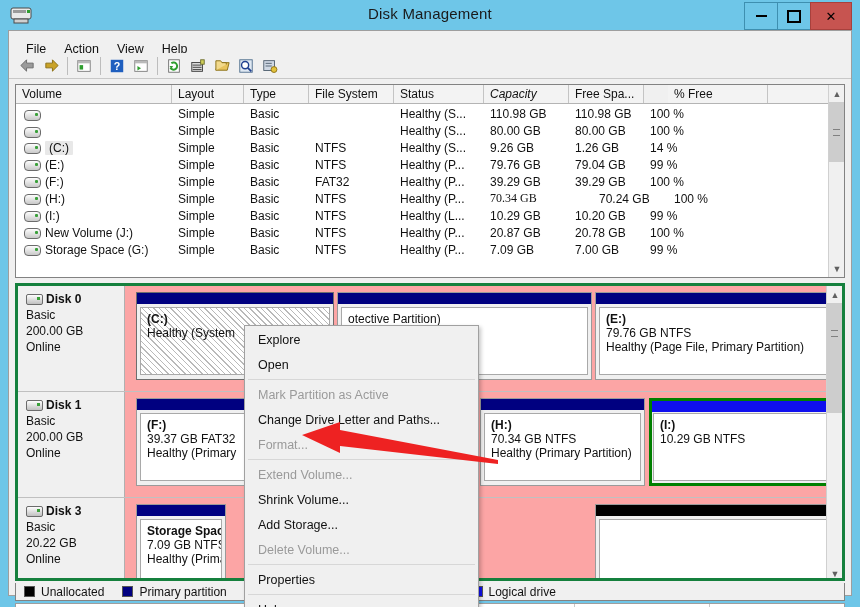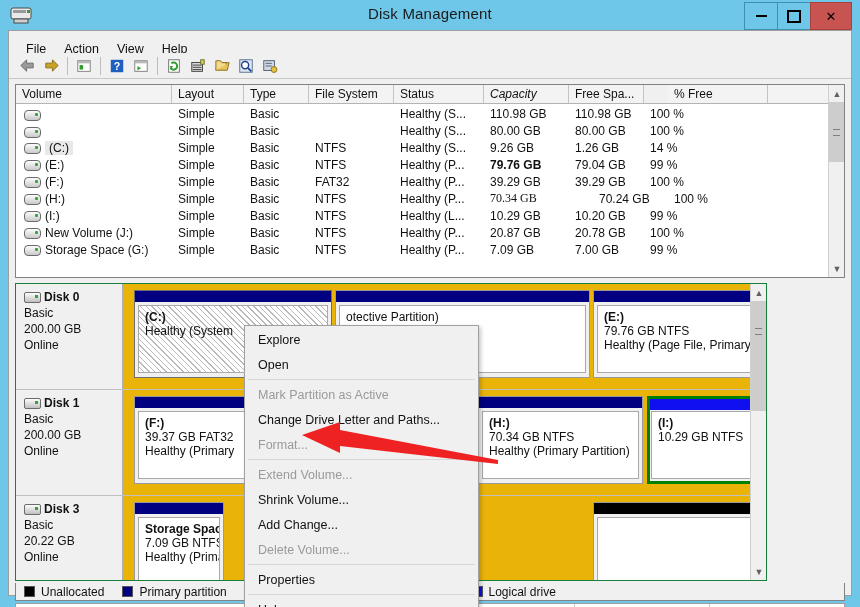--- a/index.html
+++ b/index.html
@@ -106,22 +106,22 @@
   .vscroll .thumb{
     position:absolute;left:0;top:17px;width:15px;height:60px;background:#cdcdcd;cursor:default;
   }
   .vscroll .thumb:after{
     content:"";position:absolute;left:4px;top:27px;width:7px;height:5px;
     border-top:1px solid #808080;border-bottom:1px solid #808080;
   }
 
   
   .disk-pane{
-    position:absolute;left:6px;top:252px;width:752px;height:298px;
-    background:#eab308;border:1px solid #15803d;box-sizing:border-box;
+    position:absolute;left:6px;top:252px;width:830px;height:298px;
+    background:#fca5a5;border:3px solid #15803d;box-sizing:border-box;
     overflow:hidden;
   }
   .disk-row{position:relative;height:106px;border-bottom:1px solid #c0c0c0;box-sizing:border-box;}
   .disk-info{
     position:absolute;left:0;top:0;width:107px;height:100%;
     background:#f0f0f0;border-right:1px solid #b0b0b0;box-sizing:border-box;
     padding:6px 0 0 8px;
   }
   .disk-info .dname{font-size:12px;font-weight:bold;color:#111;display:flex;align-items:center;}
   .disk-info .dline{font-size:12px;color:#111;margin-top:2px;}
@@ -352,21 +352,21 @@
           </div>
           <div class="vol-row">
             <div class="rc vol" style="width: 156px;">
               <span class="drive-ic"></span>
               <span>(E:)</span>
             </div>
             <div class="rc" style="width: 72px;">Simple</div>
             <div class="rc" style="width: 65px;">Basic</div>
             <div class="rc" style="width: 85px;">NTFS</div>
             <div class="rc" style="width: 90px;">Healthy (P...</div>
-            <div class="rc" style="width: 85px; font-weight: bold;">79.76 GB</div>
+            <div class="rc" style="width: 85px;">79.76 GB</div>
             <div class="rc" style="width: 75px;">79.04 GB</div>
             <div class="rc" style="width: 100px;">99 %</div>
           </div>
           <div class="vol-row">
             <div class="rc vol" style="width: 156px;">
               <span class="drive-ic"></span>
               <span>(F:)</span>
             </div>
             <div class="rc" style="width: 72px;">Simple</div>
             <div class="rc" style="width: 65px;">Basic</div>
@@ -585,21 +585,21 @@
     <div class="ctxmenu" id="ctxmenu">
         <div class="ctxitem">Explore</div>
         <div class="ctxitem">Open</div>
         <div class="ctxsep"></div>
         <div class="ctxitem disabled">Mark Partition as Active</div>
         <div class="ctxitem">Change Drive Letter and Paths...</div>
         <div class="ctxitem disabled">Format...</div>
         <div class="ctxsep"></div>
         <div class="ctxitem disabled">Extend Volume...</div>
         <div class="ctxitem">Shrink Volume...</div>
-        <div class="ctxitem">Add Change...</div>
+        <div class="ctxitem">Add Storage...</div>
         <div class="ctxitem disabled">Delete Volume...</div>
         <div class="ctxsep"></div>
         <div class="ctxitem">Properties</div>
         <div class="ctxsep"></div>
         <div class="ctxitem">Help</div>
       </div>
 
   </div>
 
   <svg class="arrow-anno" viewBox="0 0 200 60">

